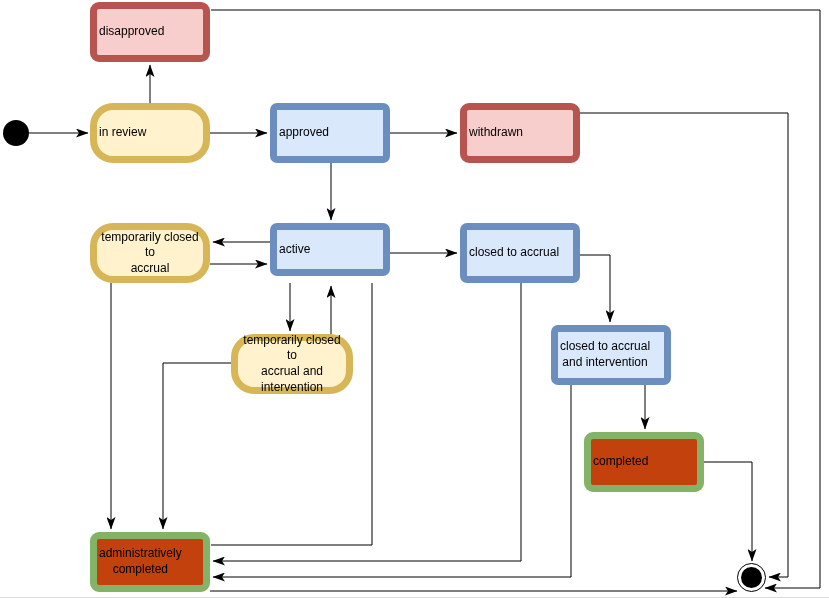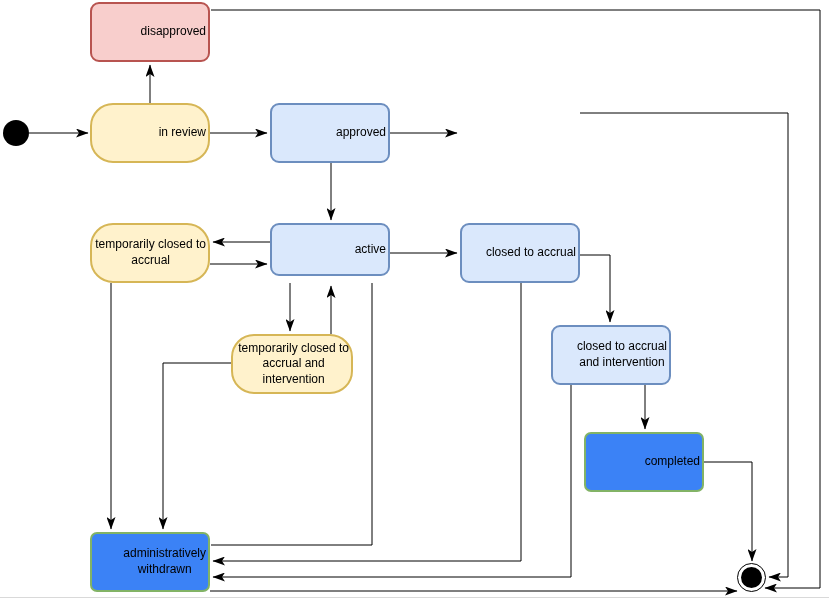--- a/index.html
+++ b/index.html
@@ -9,36 +9,36 @@
     height: 598px;
     background: #ffffff;
     font-family: "Liberation Sans", sans-serif;
     overflow: hidden;
   }
   svg.edges { position: absolute; left: 0; top: 0; }
   .edge { fill: none; stroke: #000000; stroke-width: 1; }
   .node {
     position: absolute;
     box-sizing: border-box;
-    border: 2px solid #ec4899;
+    border: 7px solid #ec4899;
     border-radius: 9px;
     display: flex;
     align-items: center;
-    justify-content: flex-end;
+    justify-content: flex-start;
     text-align: center;
     font-size: 12px;
     line-height: 1.3;
     color: #000000;
     white-space: pre-line;
     padding: 2px;
   }
   .node.yellow { background: #FFF2CC; border-color: #D6B656; border-radius: 23px; }
-  .node.blue   { background: #DAE8FC; border-color: #6C8EBF; }
+  .node.blue   { background: #DAE8FC; border-color: #6C8EBF; border-radius: 7px; }
   .node.red    { background: #F8CECC; border-color: #B85450; }
-  .node.green  { background: #3b82f6; border-color: #82B366; border-radius: 7px; }
+  .node.green  { background: #c2410c; border-color: #82B366; }
   .start-dot {
     position: absolute;
     left: 3px; top: 120px;
     width: 26px; height: 26px;
     background: #000000;
     border-radius: 50%;
   }
   .end-ring {
     position: absolute;
     left: 737px; top: 563px;
@@ -105,20 +105,23 @@
   </div>
 
   <div class="node yellow" style="left:90px; top:103px; width:120px; height:60px;">
     <span>in review</span>
   </div>
 
   <div class="node blue" style="left:270px; top:103px; width:120px; height:60px;">
     <span>approved</span>
   </div>
 
+  <div class="node red" style="left:460px; top:103px; width:120px; height:60px;">
+    <span>withdrawn</span>
+  </div>
 
   <div class="node yellow" style="left:90px; top:223px; width:120px; height:60px;">
     <span>temporarily closed to
 accrual</span>
   </div>
 
   <div class="node blue" style="left:270px; top:223px; width:120px; height:53px;">
     <span>active</span>
   </div>
 
@@ -136,21 +139,21 @@
     <span>closed to accrual
 and intervention</span>
   </div>
 
   <div class="node green" style="left:584px; top:432px; width:120px; height:60px;">
     <span>completed</span>
   </div>
 
   <div class="node green" style="left:90px; top:532px; width:120px; height:60px;">
     <span>administratively
-withdrawn</span>
+completed</span>
   </div>
 
   <div class="end-ring">
     <div class="end-core"></div>
   </div>
 
   <div class="page-edge"></div>
 </div>
 
 </body></html>

